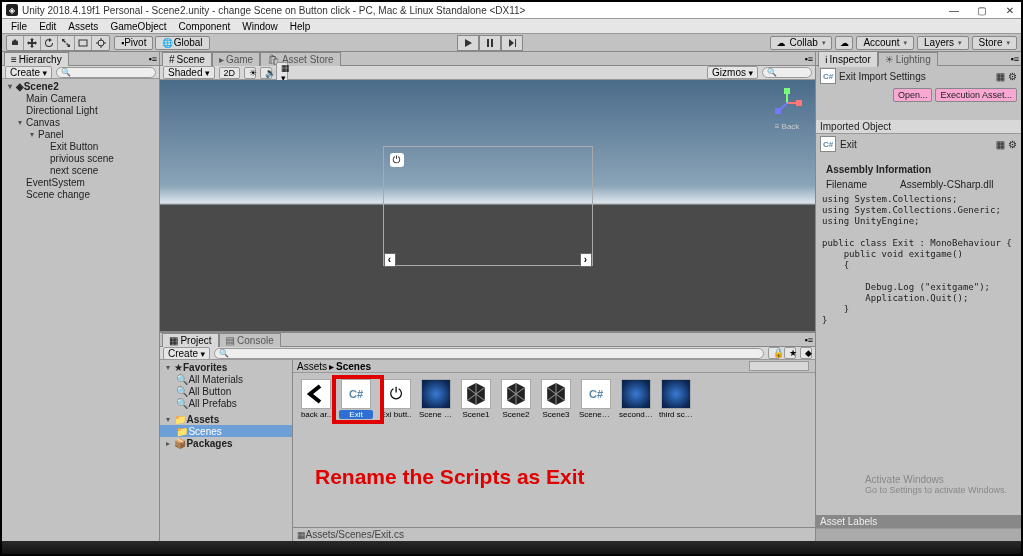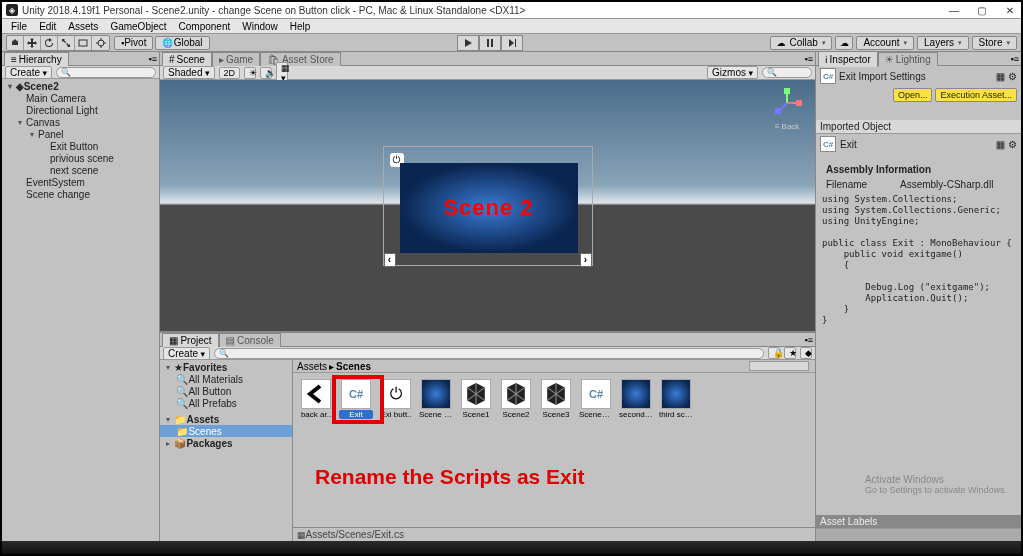--- a/index.html
+++ b/index.html
@@ -47,21 +47,21 @@
 .gizmo-label { font-size:8px; color:#ccc;}
 .scene-panel { position:absolute; left:50%; top:50%; transform:translate(-50%,-50%); width:210px; height:120px; border:1px solid #aaa;}
 .scene-img { position:absolute; left:16px; top:16px; width:178px; height:90px; background: radial-gradient(ellipse at center, #3a7bd5 0%, #0a2550 70%); display:flex; align-items:center; justify-content:center;}
 .scene-img .t { color:#f00; font-weight:bold; font-size:22px; letter-spacing:1px;}
 .scene-panel .nav-btn { position:absolute; bottom:-2px; width:12px; height:14px; background:#fff; border:1px solid #666; display:flex;align-items:center;justify-content:center; font-weight:bold;cursor:pointer;}
 .power-icon { position:absolute; top:6px; left:6px; width:14px;height:14px; background:#fff; border-radius:3px; display:flex;align-items:center;justify-content:center;}
 .inspector-col { width: 206px; border-left:1px solid #888; background:#c2c2c2;}
 .inspector-body { flex:1; overflow:auto; font-size:10px; color:#222;}
 .insp-row { padding:2px 4px; display:flex; align-items:center; gap:4px;}
 .insp-title { background:#d8d8d8; border-bottom:1px solid #999; padding:1px 4px; font-size:10px;}
-.insp-btn { padding:1px 4px; border:1px solid #888; background:#fde047; font-size:9px; cursor:pointer; border-radius:2px;}
+.insp-btn { padding:1px 4px; border:1px solid #888; background:#f9a8d4; font-size:9px; cursor:pointer; border-radius:2px;}
 .code-block { padding:2px 6px; font-family: Consolas, monospace; font-size:9px; line-height:11px; color:#222; white-space:pre;}
 .bottom { height: 210px; display:flex; border-top:2px solid #888;}
 .project-left { width:133px; border-right:1px solid #888; background:#c2c2c2;}
 .project-right { flex:1; background:#c2c2c2; display:flex; flex-direction:column;}
 .tree-item.sel { background:#6ea0d8; color:#fff;}
 .breadcrumb-bar { height:13px; border-bottom:1px solid #999; display:flex; align-items:center; padding:0 4px; gap:2px; font-size:10px;}
 .asset-grid { flex:1; position:relative; padding:6px; display:flex; gap:6px; align-items:flex-start;}
 .asset-item { width:34px; display:flex; flex-direction:column; align-items:center; gap:1px; cursor:pointer;}
 .asset-thumb { width:30px; height:30px; background:#fff; border:1px solid #aaa; display:flex; align-items:center;justify-content:center; font-size:9px;}
 .asset-label { font-size:8px; text-align:center; overflow:hidden; text-overflow:ellipsis; white-space:nowrap; width:34px;}
@@ -249,23 +249,20 @@
             <line x1="15" y1="15" x2="27" y2="15" stroke="#f77" stroke-width="2"></line>
             <line x1="15" y1="15" x2="7" y2="23" stroke="#77f" stroke-width="2"></line>
             <rect x="12" y="0" width="6" height="6" fill="#7f7"></rect>
             <rect x="24" y="12" width="6" height="6" fill="#f77"></rect>
             <rect x="3" y="20" width="6" height="6" fill="#77f"></rect>
           </svg>
           <div class="gizmo-label">≡ Back</div>
         </div>
         <div class="scene-panel">
           <div class="power-icon">⏻</div>
-          <div class="scene-img">
-            <div class="t">Scene 2</div>
-          </div>
           <div class="nav-btn" style="left:0">‹</div>
           <div class="nav-btn" style="right:0">›</div>
         </div>
       </div>
 
       <div class="bottom">
         <div class="col" style="flex:1">
           <div class="panel-header">
             <div class="panel-tab">▦ <span>Project</span></div>
             <div class="panel-tab inactive">▤ <span>Console</span></div>

